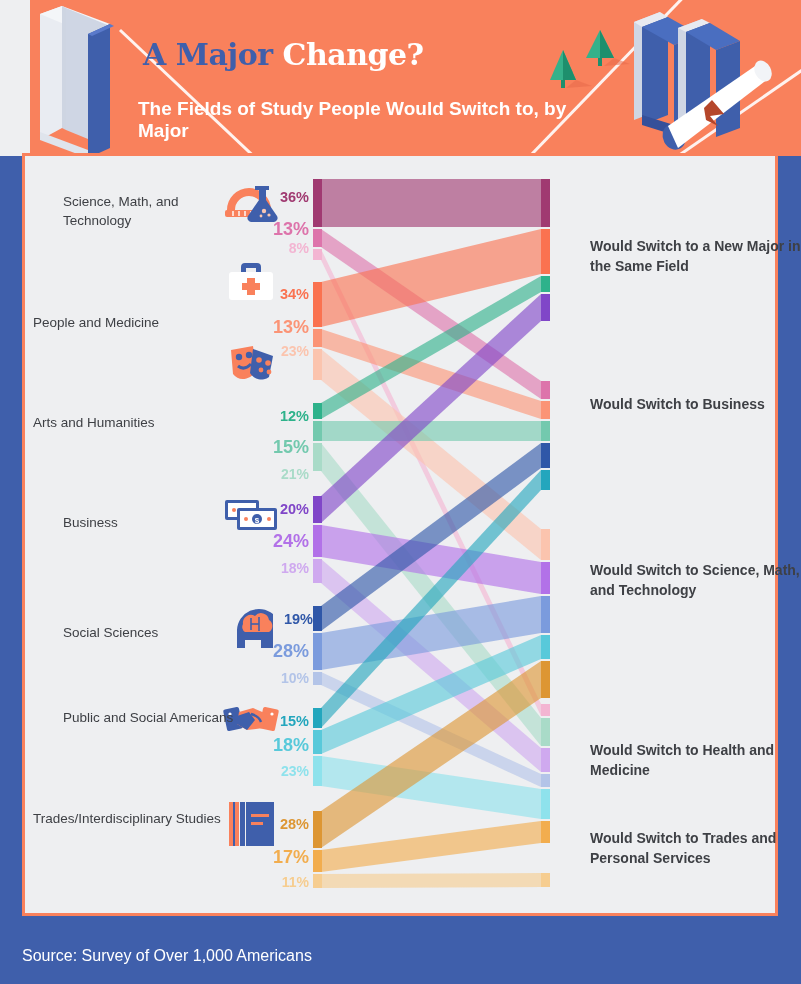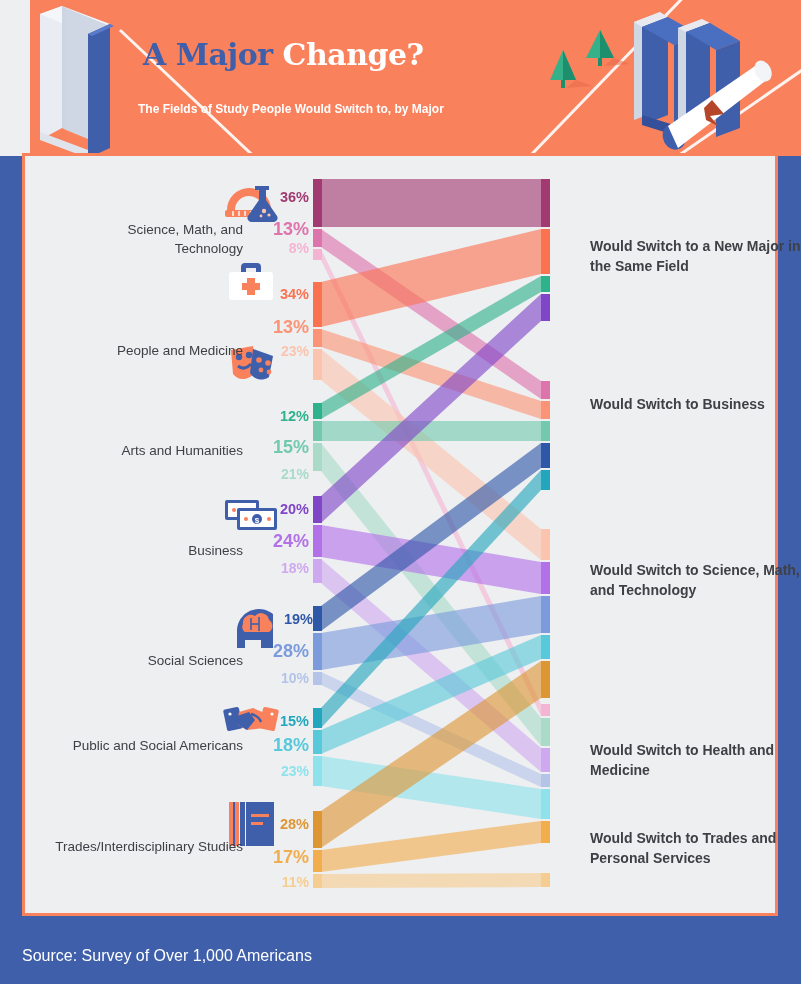--- a/index.html
+++ b/index.html
@@ -21,21 +21,21 @@
   .title{
     position:absolute;left:143px;top:37px;
     font-size:30px;font-weight:bold;letter-spacing:-0.5px;
     font-family:"DejaVu Serif", serif;
     white-space:nowrap;
   }
   .title .t1{color:#3f5fab;}
   .title .t2{color:#ffffff;}
   .subtitle{
     position:absolute;left:138px;top:98px;width:430px;
-    color:#ffffff;font-size:12px;font-weight:bold;line-height:22px;
+    color:#ffffff;font-size:19px;font-weight:bold;line-height:22px;
   }
   .header-notch2{
     position:absolute;left:0;top:0;width:30px;height:156px;background:#eeeff1;
   }
 
   
   .panel{
     position:absolute;left:22px;top:156px;width:756px;height:760px;
     background:#eeeff1;
     border-left:3px solid #f9815c;
@@ -43,26 +43,24 @@
     border-bottom:3px solid #f9815c;
     box-sizing:border-box;
   }
   .topline{
     position:absolute;left:22px;top:153px;width:756px;height:3px;background:#f9815c;
   }
 
   
   .row-label{
     position:absolute;
-    text-align:right;
     color:#3e4045;
     font-size:13.5px;
     line-height:19px;
     width:180px;
-    margin-top:28px;
   }
   .pct{
     position:absolute;font-weight:bold;text-align:right;width:40px;
   }
   .pct.p1{font-size:14.5px;}
   .pct.p2{font-size:18px;}
   .pct.p3{font-size:14px;}
 
   
   .dest-label{

